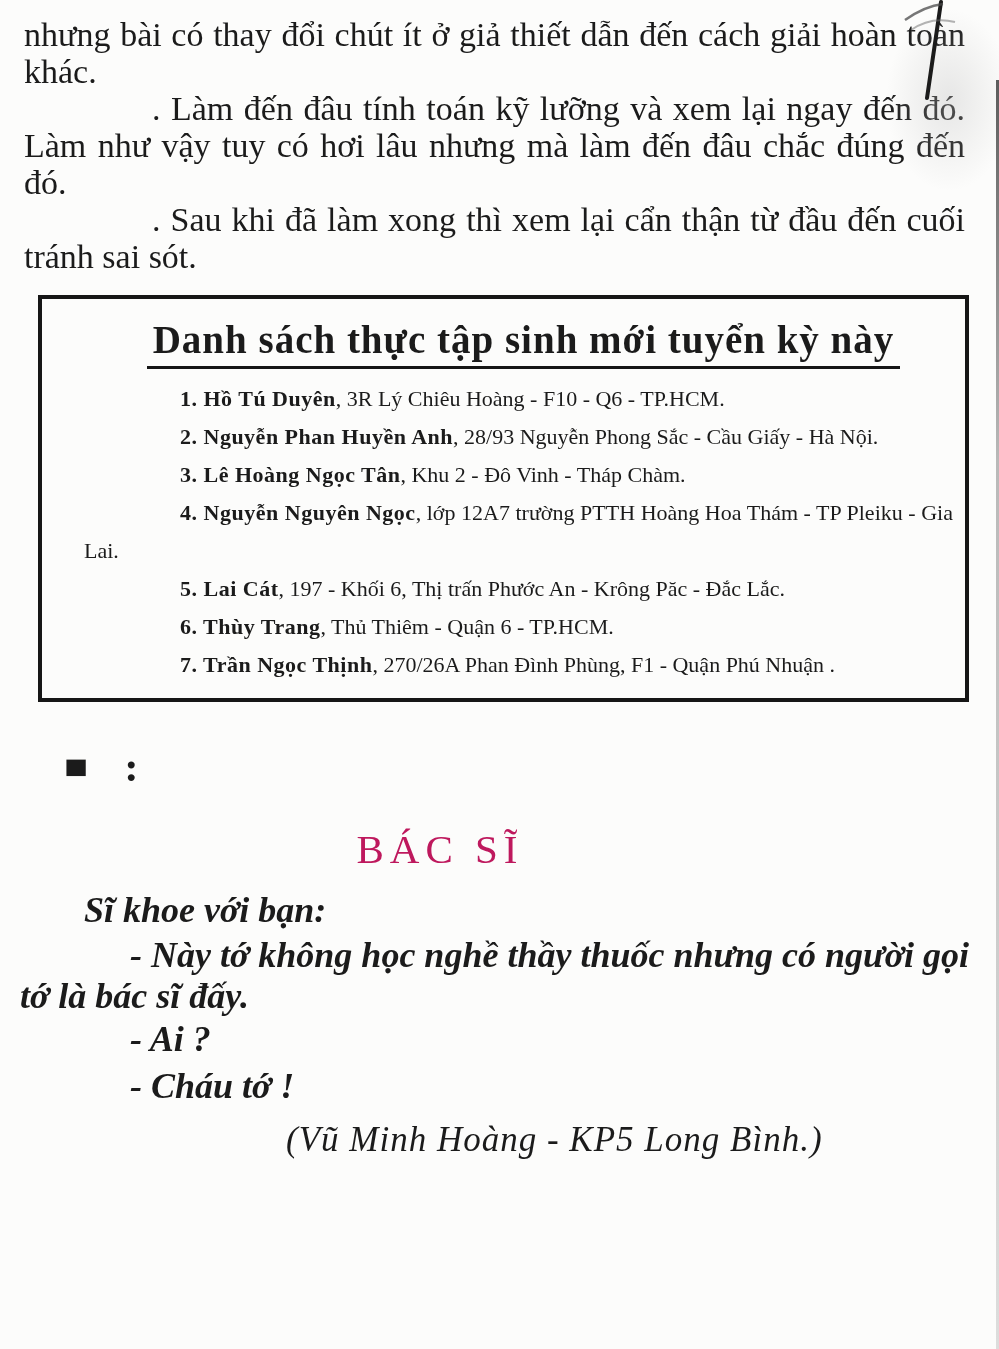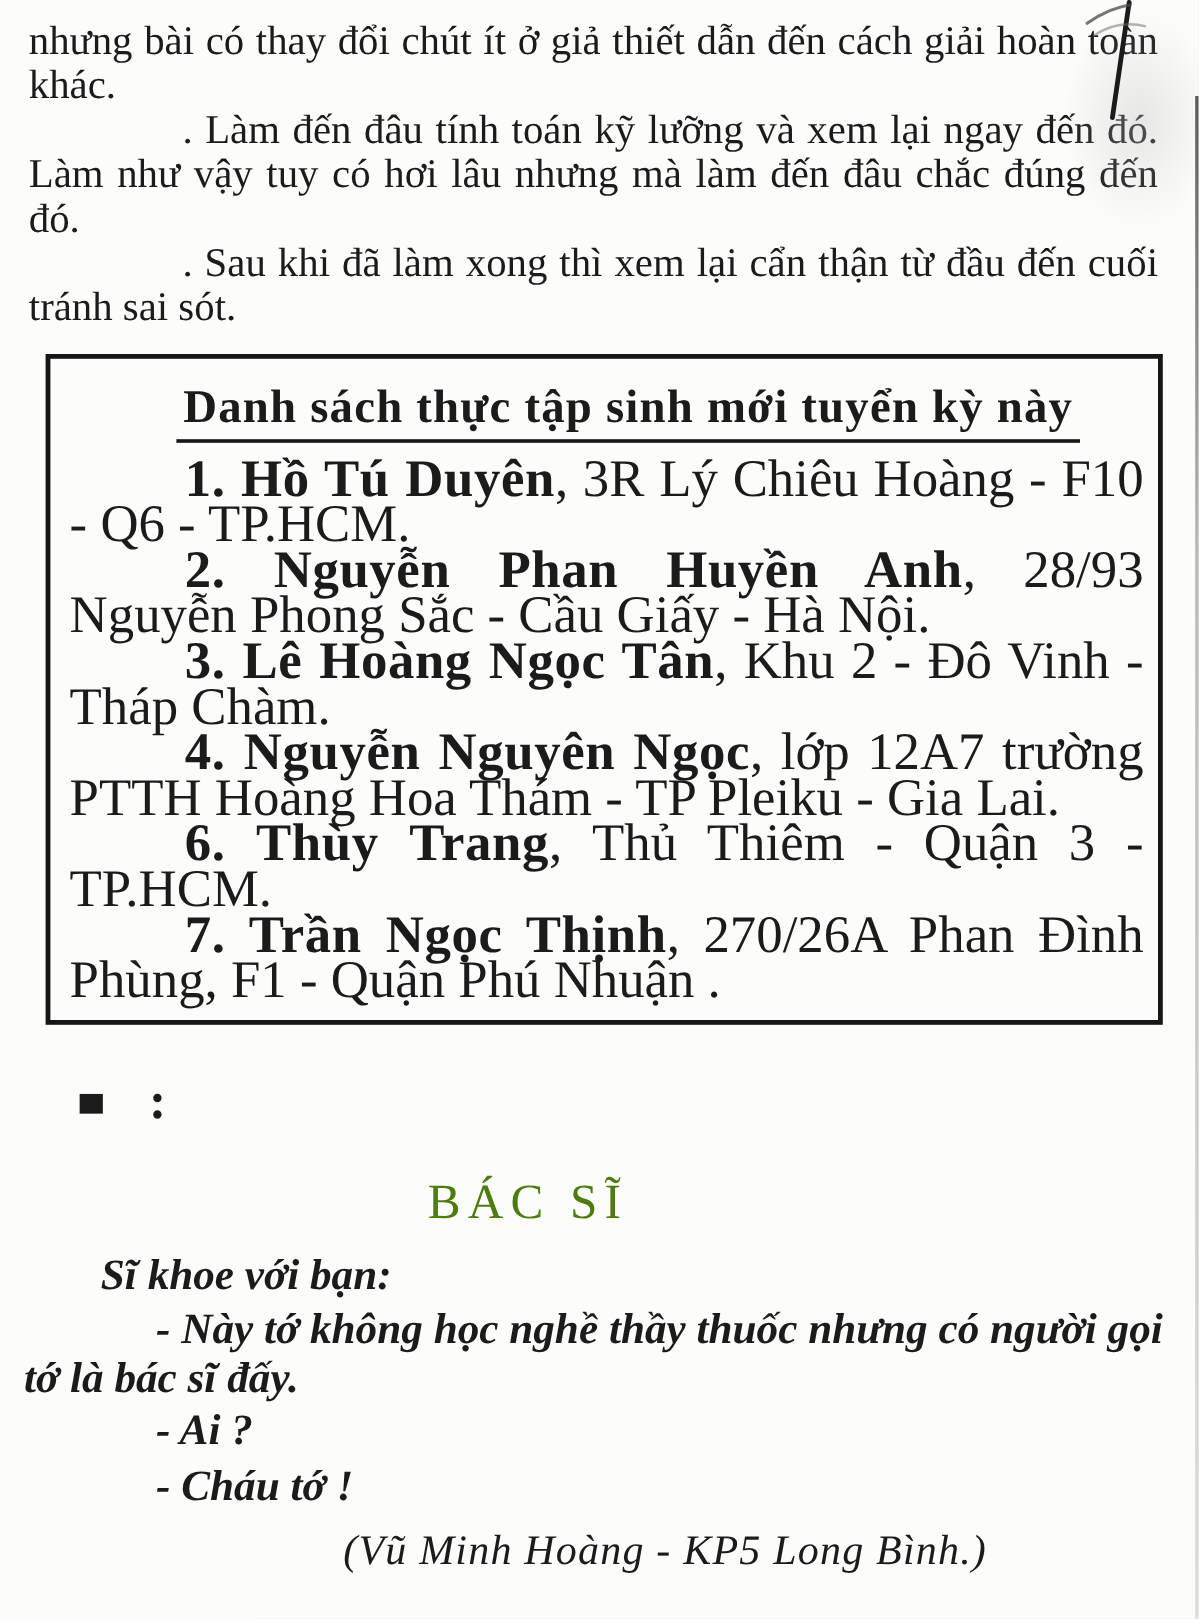--- a/index.html
+++ b/index.html
@@ -58,21 +58,21 @@
   }
   .roster-title span {
     font-weight: bold;
     font-size: 39px;
     letter-spacing: 1px;
     border-bottom: 3px solid #161616;
     padding: 0 6px 5px 6px;
     white-space: nowrap;
     margin-left: 36px;
   }
-  .roster-entries { font-size: 44px; line-height: 38px; text-align: justify; }
+  .roster-entries { font-size: 22px; line-height: 38px; text-align: justify; margin-left: 26px; }
   .roster-entries p { margin: 0; text-indent: 96px; }
   .roster-entries b { letter-spacing: 0.5px; }
 
   .fun-header {
     margin: 40px 0 0 64px;
     font-size: 43px;
     font-weight: bold;
     letter-spacing: 2px;
     display: flex;
     align-items: center;
@@ -89,21 +89,21 @@
     padding-bottom: 3px;
   }
   .fun-header .colon { margin-left: 12px; }
 
   .joke-title {
     width: 880px;
     text-align: center;
     margin-top: 34px;
     font-size: 41px;
     letter-spacing: 6px;
-    color: #4d7c0f;
+    color: #be185d;
   }
   .joke {
     margin-top: 14px;
     font-size: 36px;
     line-height: 41px;
     font-style: italic;
     font-weight: bold;
   }
   .joke .lead { margin: 17px 0 0 84px; }
   .joke .line-0 { margin: 4px 30px 0 20px; text-indent: 110px; text-align: justify; }
@@ -138,21 +138,22 @@
 
   <div class="roster-box">
     <div class="roster-title">
       <span>Danh sách thực tập sinh mới tuyển kỳ này</span>
     </div>
     <div class="roster-entries">
       <p><b>1. Hồ Tú Duyên</b><span>, 3R Lý Chiêu Hoàng - F10 - Q6 - TP.HCM.</span></p>
       <p><b>2. Nguyễn Phan Huyền Anh</b><span>, 28/93 Nguyễn Phong Sắc - Cầu Giấy - Hà Nội.</span></p>
       <p><b>3. Lê Hoàng Ngọc Tân</b><span>, Khu 2 - Đô Vinh - Tháp Chàm.</span></p>
       <p><b>4. Nguyễn Nguyên Ngọc</b><span>, lớp 12A7 trường PTTH Hoàng Hoa Thám - TP Pleiku - Gia Lai.</span></p>
-      <p><b>6. Thùy Trang</b><span>, Thủ Thiêm - Quận 3 - TP.HCM.</span></p>
+      <p><b>5. Lai Cát</b><span>, 197 - Khối 6, Thị trấn Phước An - Krông Păc - Đắc Lắc.</span></p>
+      <p><b>6. Thùy Trang</b><span>, Thủ Thiêm - Quận 6 - TP.HCM.</span></p>
       <p><b>7. Trần Ngọc Thịnh</b><span>, 270/26A Phan Đình Phùng, F1 - Quận Phú Nhuận .</span></p>
     </div>
   </div>
 
   <div class="fun-header">
     <span class="square-bullet">■</span>
     <span class="colon">:</span>
   </div>
 
   <div class="joke-title">BÁC SĨ</div>

